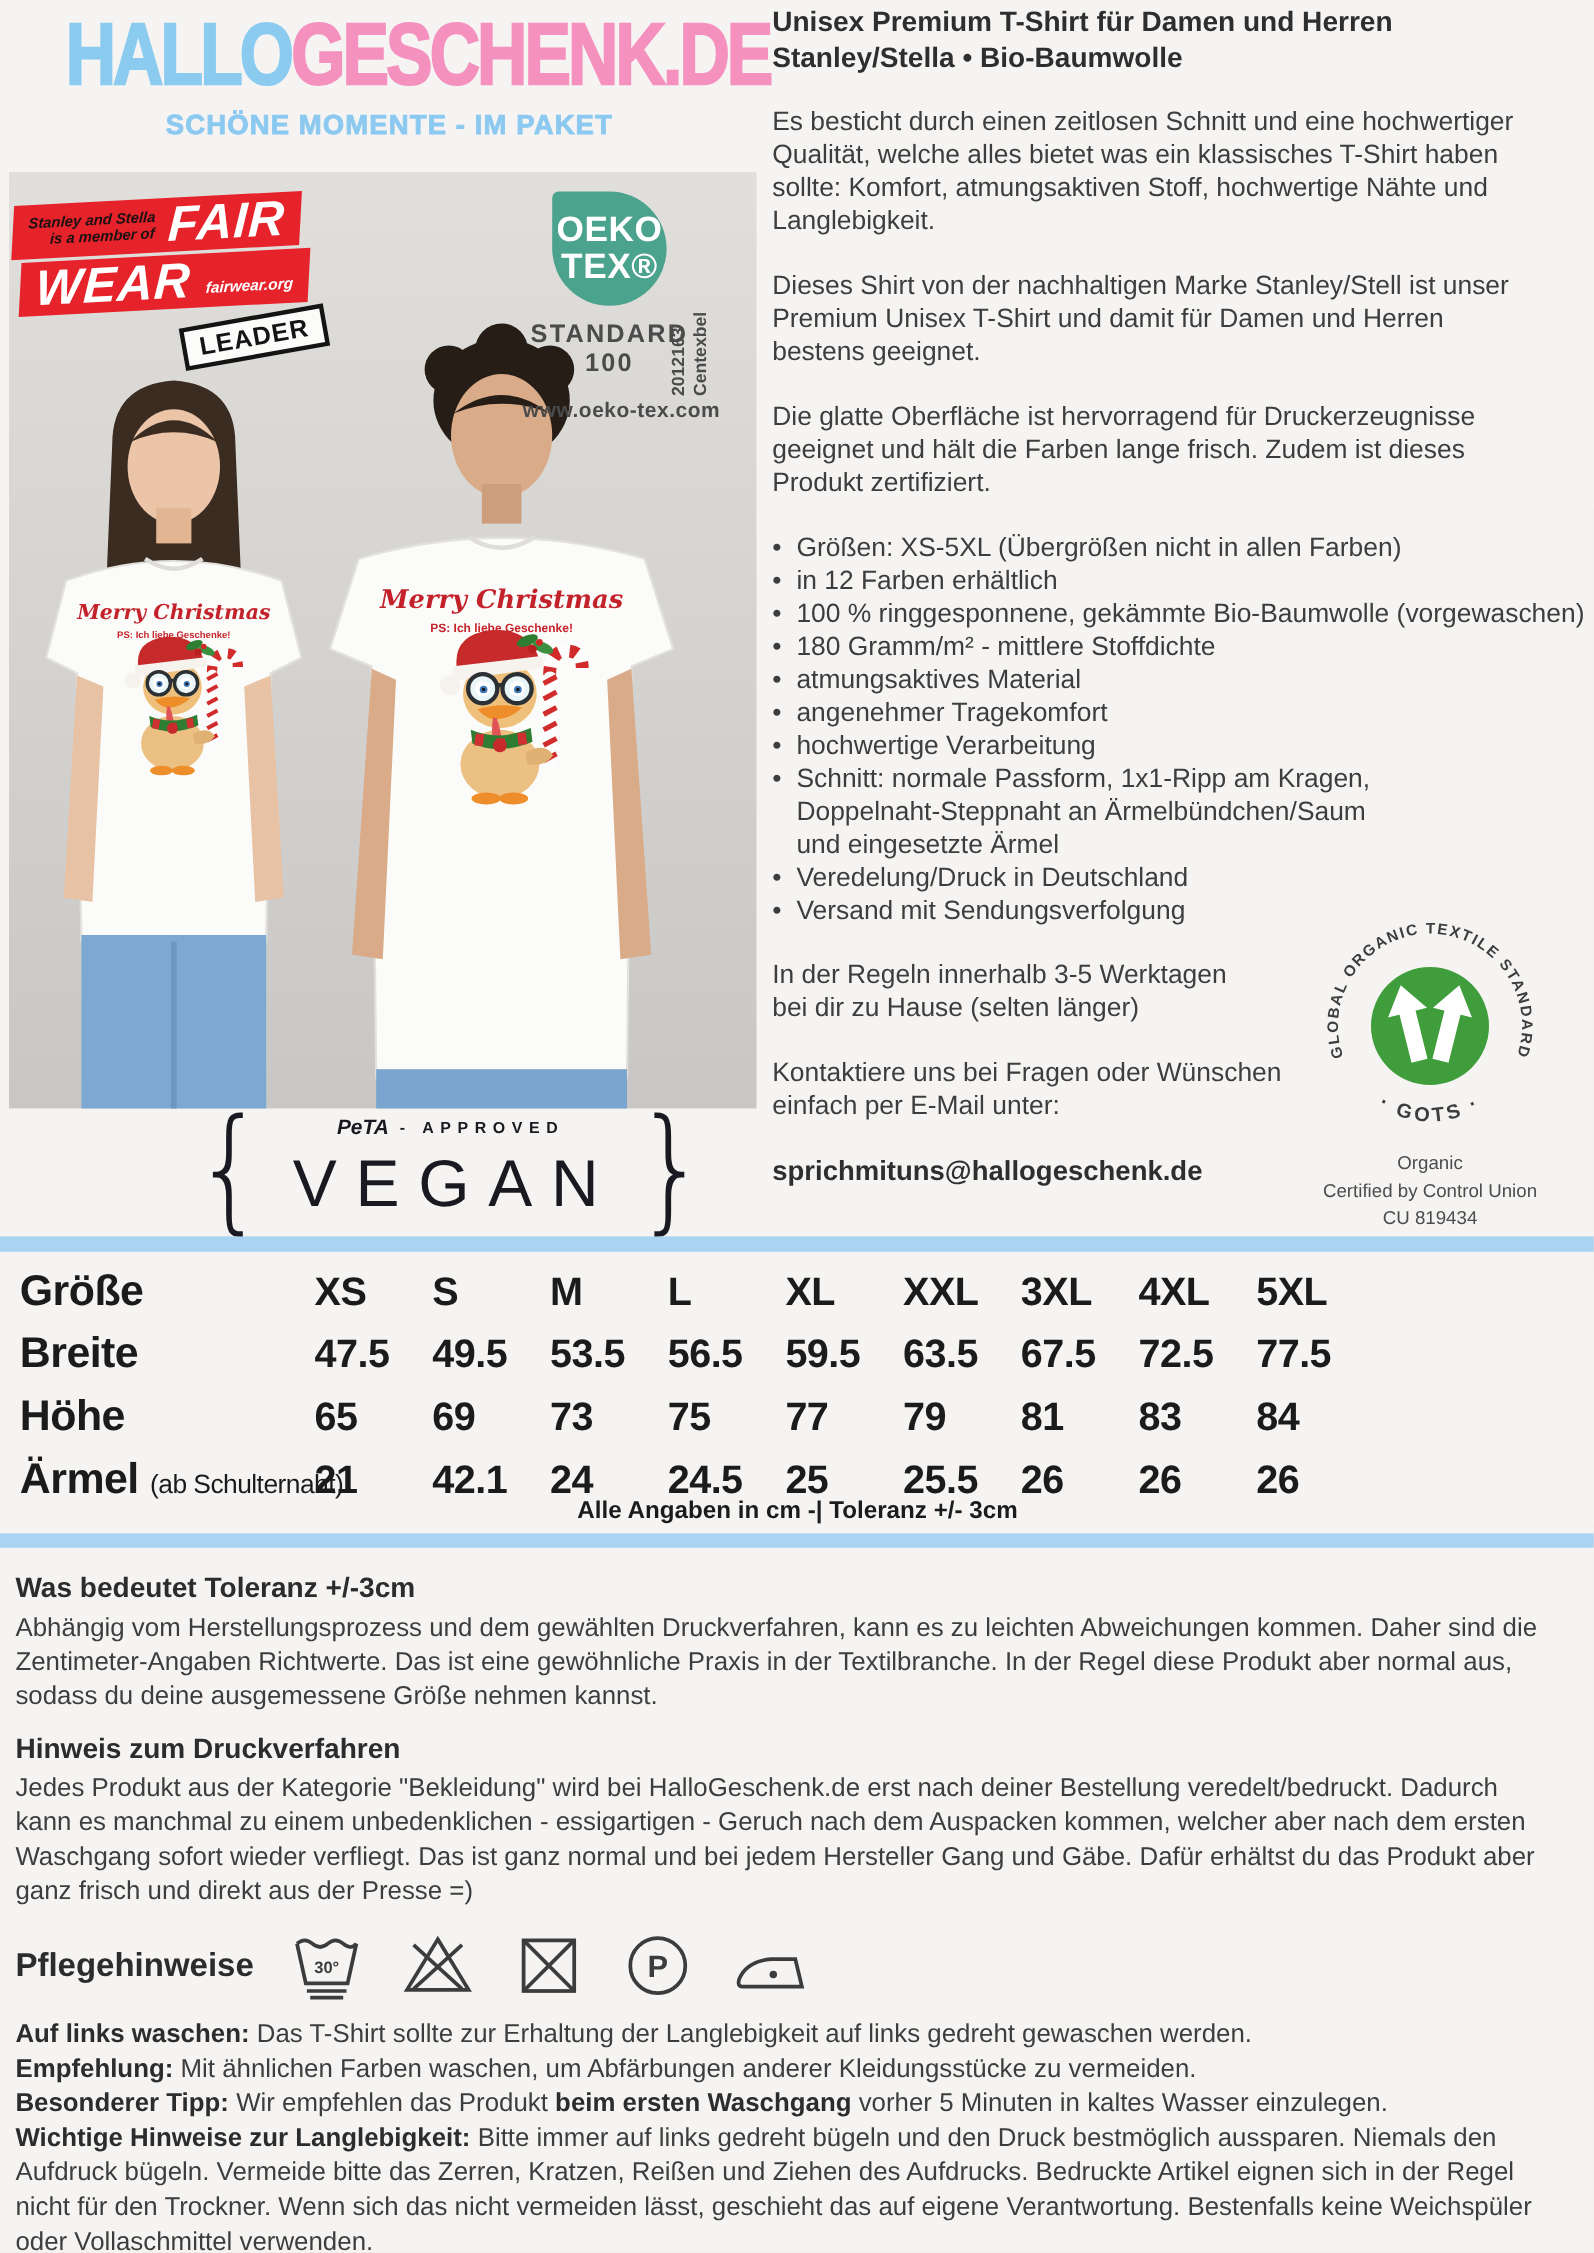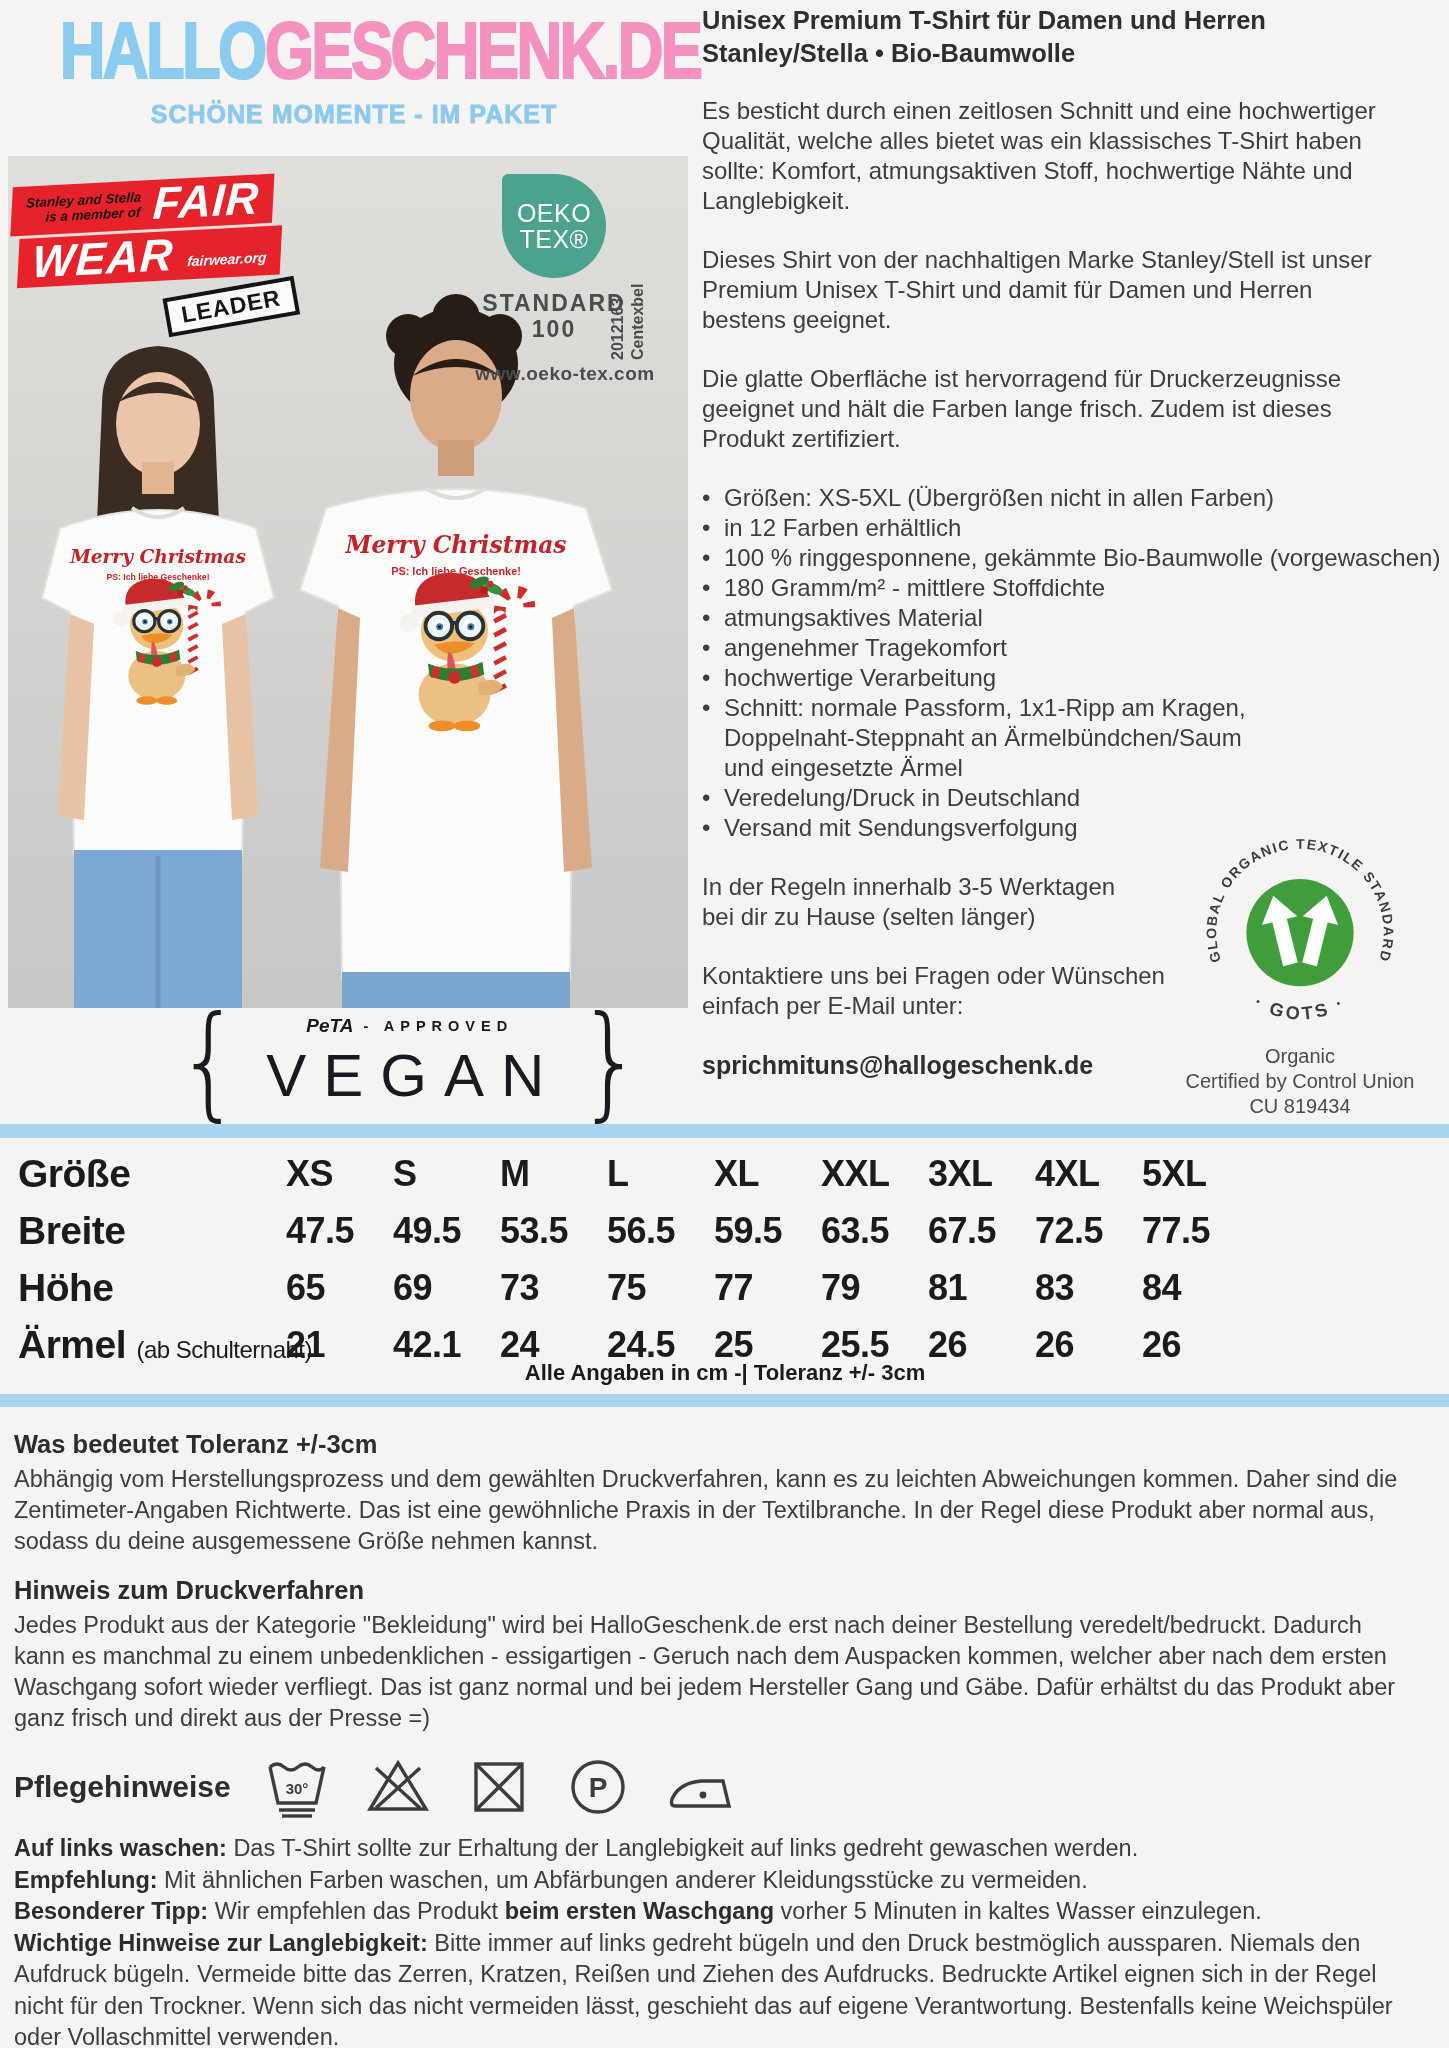--- a/index.html
+++ b/index.html
@@ -29,21 +29,21 @@
   .fw-row2 {display:flex; align-items:flex-end; gap:14px; margin-top:3px; margin-left:4px;}
   .fw-url {font-style:italic; font-weight:bold; font-size:14px; padding-bottom:7px;}
   .fw-leader {display:inline-block; margin-top:10px; margin-left:148px; transform:rotate(-7deg);
               background:#fbfbfa; border:4px solid #141414; color:#141414; font-weight:bold; font-size:23px;
               padding:2px 12px; letter-spacing:1px;}
 
   
   .oeko {position:absolute; left:472px; top:18px; width:205px; color:#4b4b4b; text-align:center;}
   .oeko-drop {width:104px; height:104px; background:#4ba38d; border-radius:6px 52px 52px 52px;
               margin-left:22px; display:flex; align-items:center; justify-content:center;}
-  .oeko-drop span {color:#fff; font-weight:normal; font-size:25px; line-height:1.05; white-space:pre-line; letter-spacing:0.5px;}
+  .oeko-drop span {color:#fff; font-weight:bold; font-size:32px; line-height:1.05; white-space:pre-line; letter-spacing:0.5px;}
   .oeko-cert {position:absolute; left:128px; top:186px; width:160px; transform:rotate(-90deg); transform-origin:left top;
               font-size:16px; font-weight:bold; white-space:pre-line; line-height:1.25; text-align:left;}
   .oeko-std {margin-top:12px; width:148px; font-size:23px; font-weight:bold; white-space:pre-line; line-height:1.15; letter-spacing:2px;}
   .oeko-url {margin-top:20px; width:190px; margin-left:-10px; font-size:19px; font-weight:bold; letter-spacing:0.5px;}
 
   
   .vegan {position:absolute; left:176px; top:1010px; display:flex; align-items:center; gap:16px; color:#191922;}
   .brace {font-family:"DejaVu Sans",sans-serif; font-size:104px; font-weight:200; line-height:1; transform:scaleY(1.18);}
   .vegan-mid {text-align:center;}
   .vegan-top {display:flex; align-items:center; justify-content:center; gap:10px;}
@@ -59,21 +59,21 @@
   .bullet {display:flex;}
   .bullet .dot {width:22px; flex:none;}
   .bullet .bt {white-space:pre-line;}
   .r-delivery,.r-contact {white-space:pre-line; margin-bottom:29px;}
   .r-email {font-weight:bold; font-size:25px; color:#2e2e2e;}
 
   
   .gots {position:absolute; left:1154px; top:834px; width:292px; text-align:center; color:#4c4c4c;}
   .gots-ring {font-size:13px; font-weight:bold; letter-spacing:1.5px; fill:#3d3d3d;}
   .gots-bot {font-size:17px; font-weight:bold; letter-spacing:3px; fill:#3d3d3d;}
-  .gots-cap {font-size:20px; line-height:25px;}
+  .gots-cap {font-size:17px; line-height:25px;}
 
   
   .bar {position:absolute; left:0; width:1449px; background:#a9d3f1;}
   .bar1 {top:1124px; height:14px;}
   .bar2 {top:1394px; height:13px;}
   .sizetable {position:absolute; left:18px; top:1152px; display:grid;
               grid-template-columns:268px repeat(9,107px); row-gap:13px; align-items:center; color:#1b1b1b;}
   .t-label {font-size:39px; font-weight:bold; letter-spacing:-0.5px; white-space:nowrap;}
   .t-h, .t-v {font-size:36px; font-weight:bold; letter-spacing:-0.5px;}
   .t-note {font-size:24px; font-weight:normal; letter-spacing:-0.5px;}

